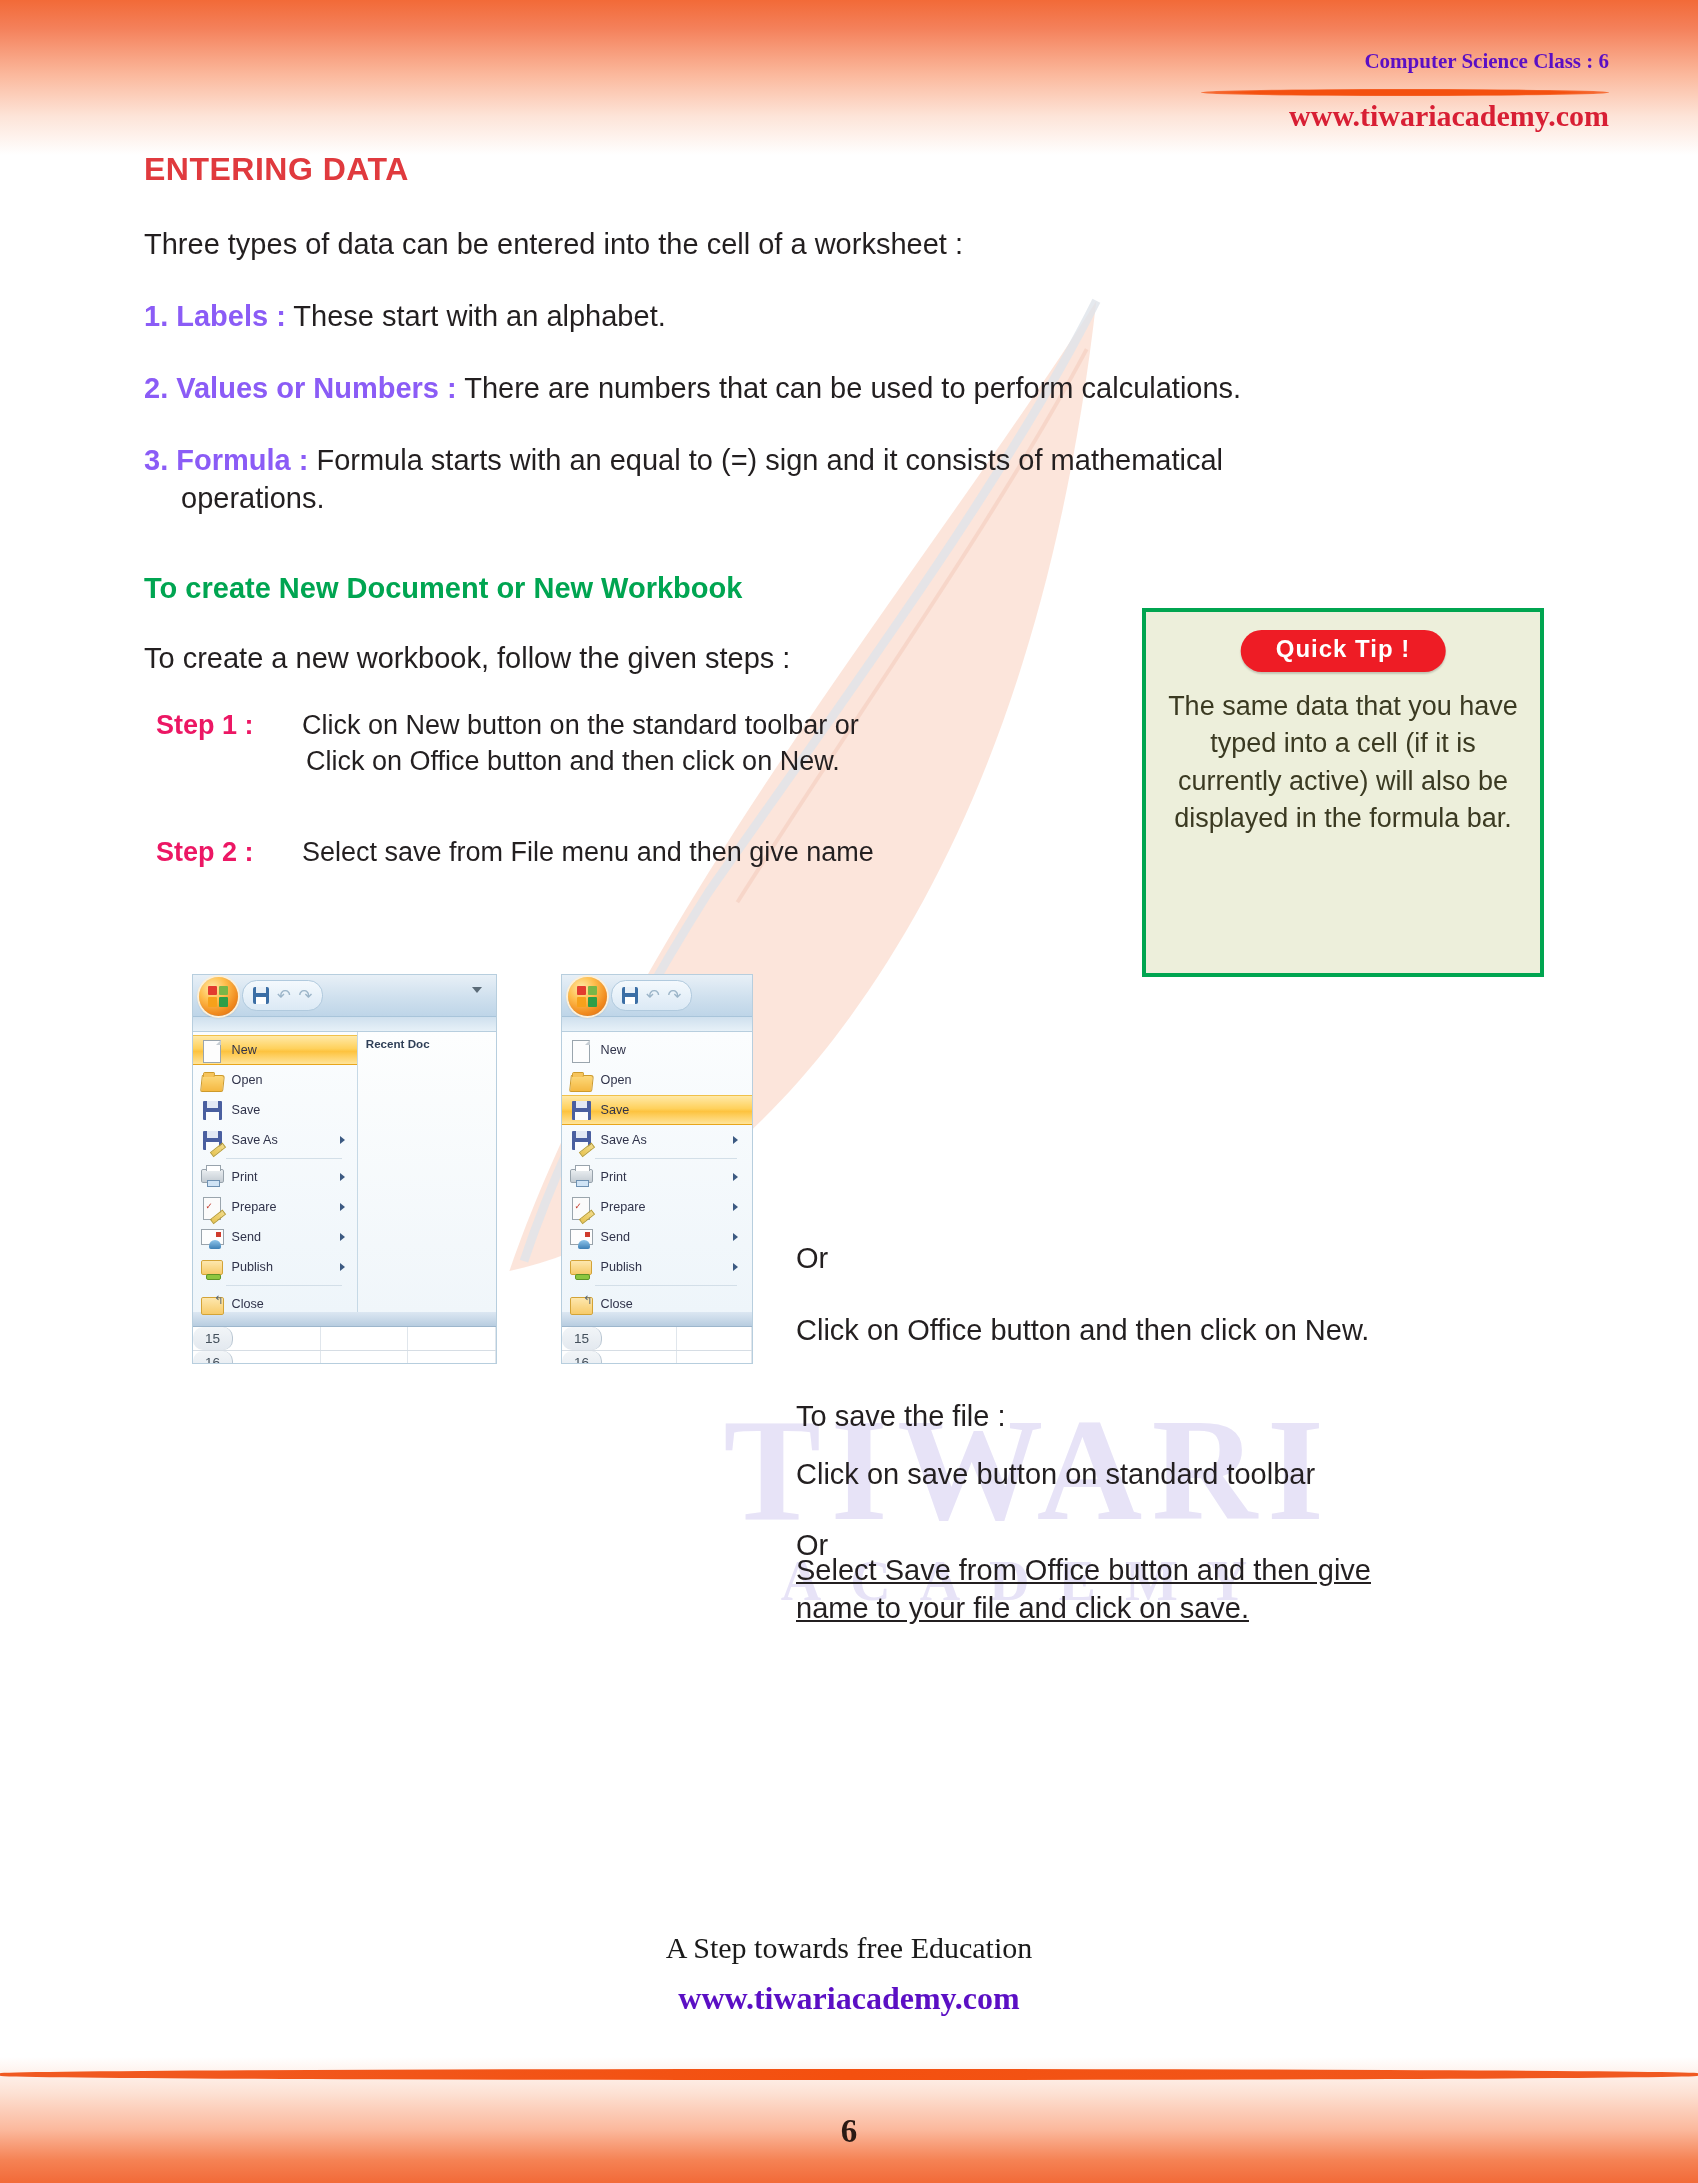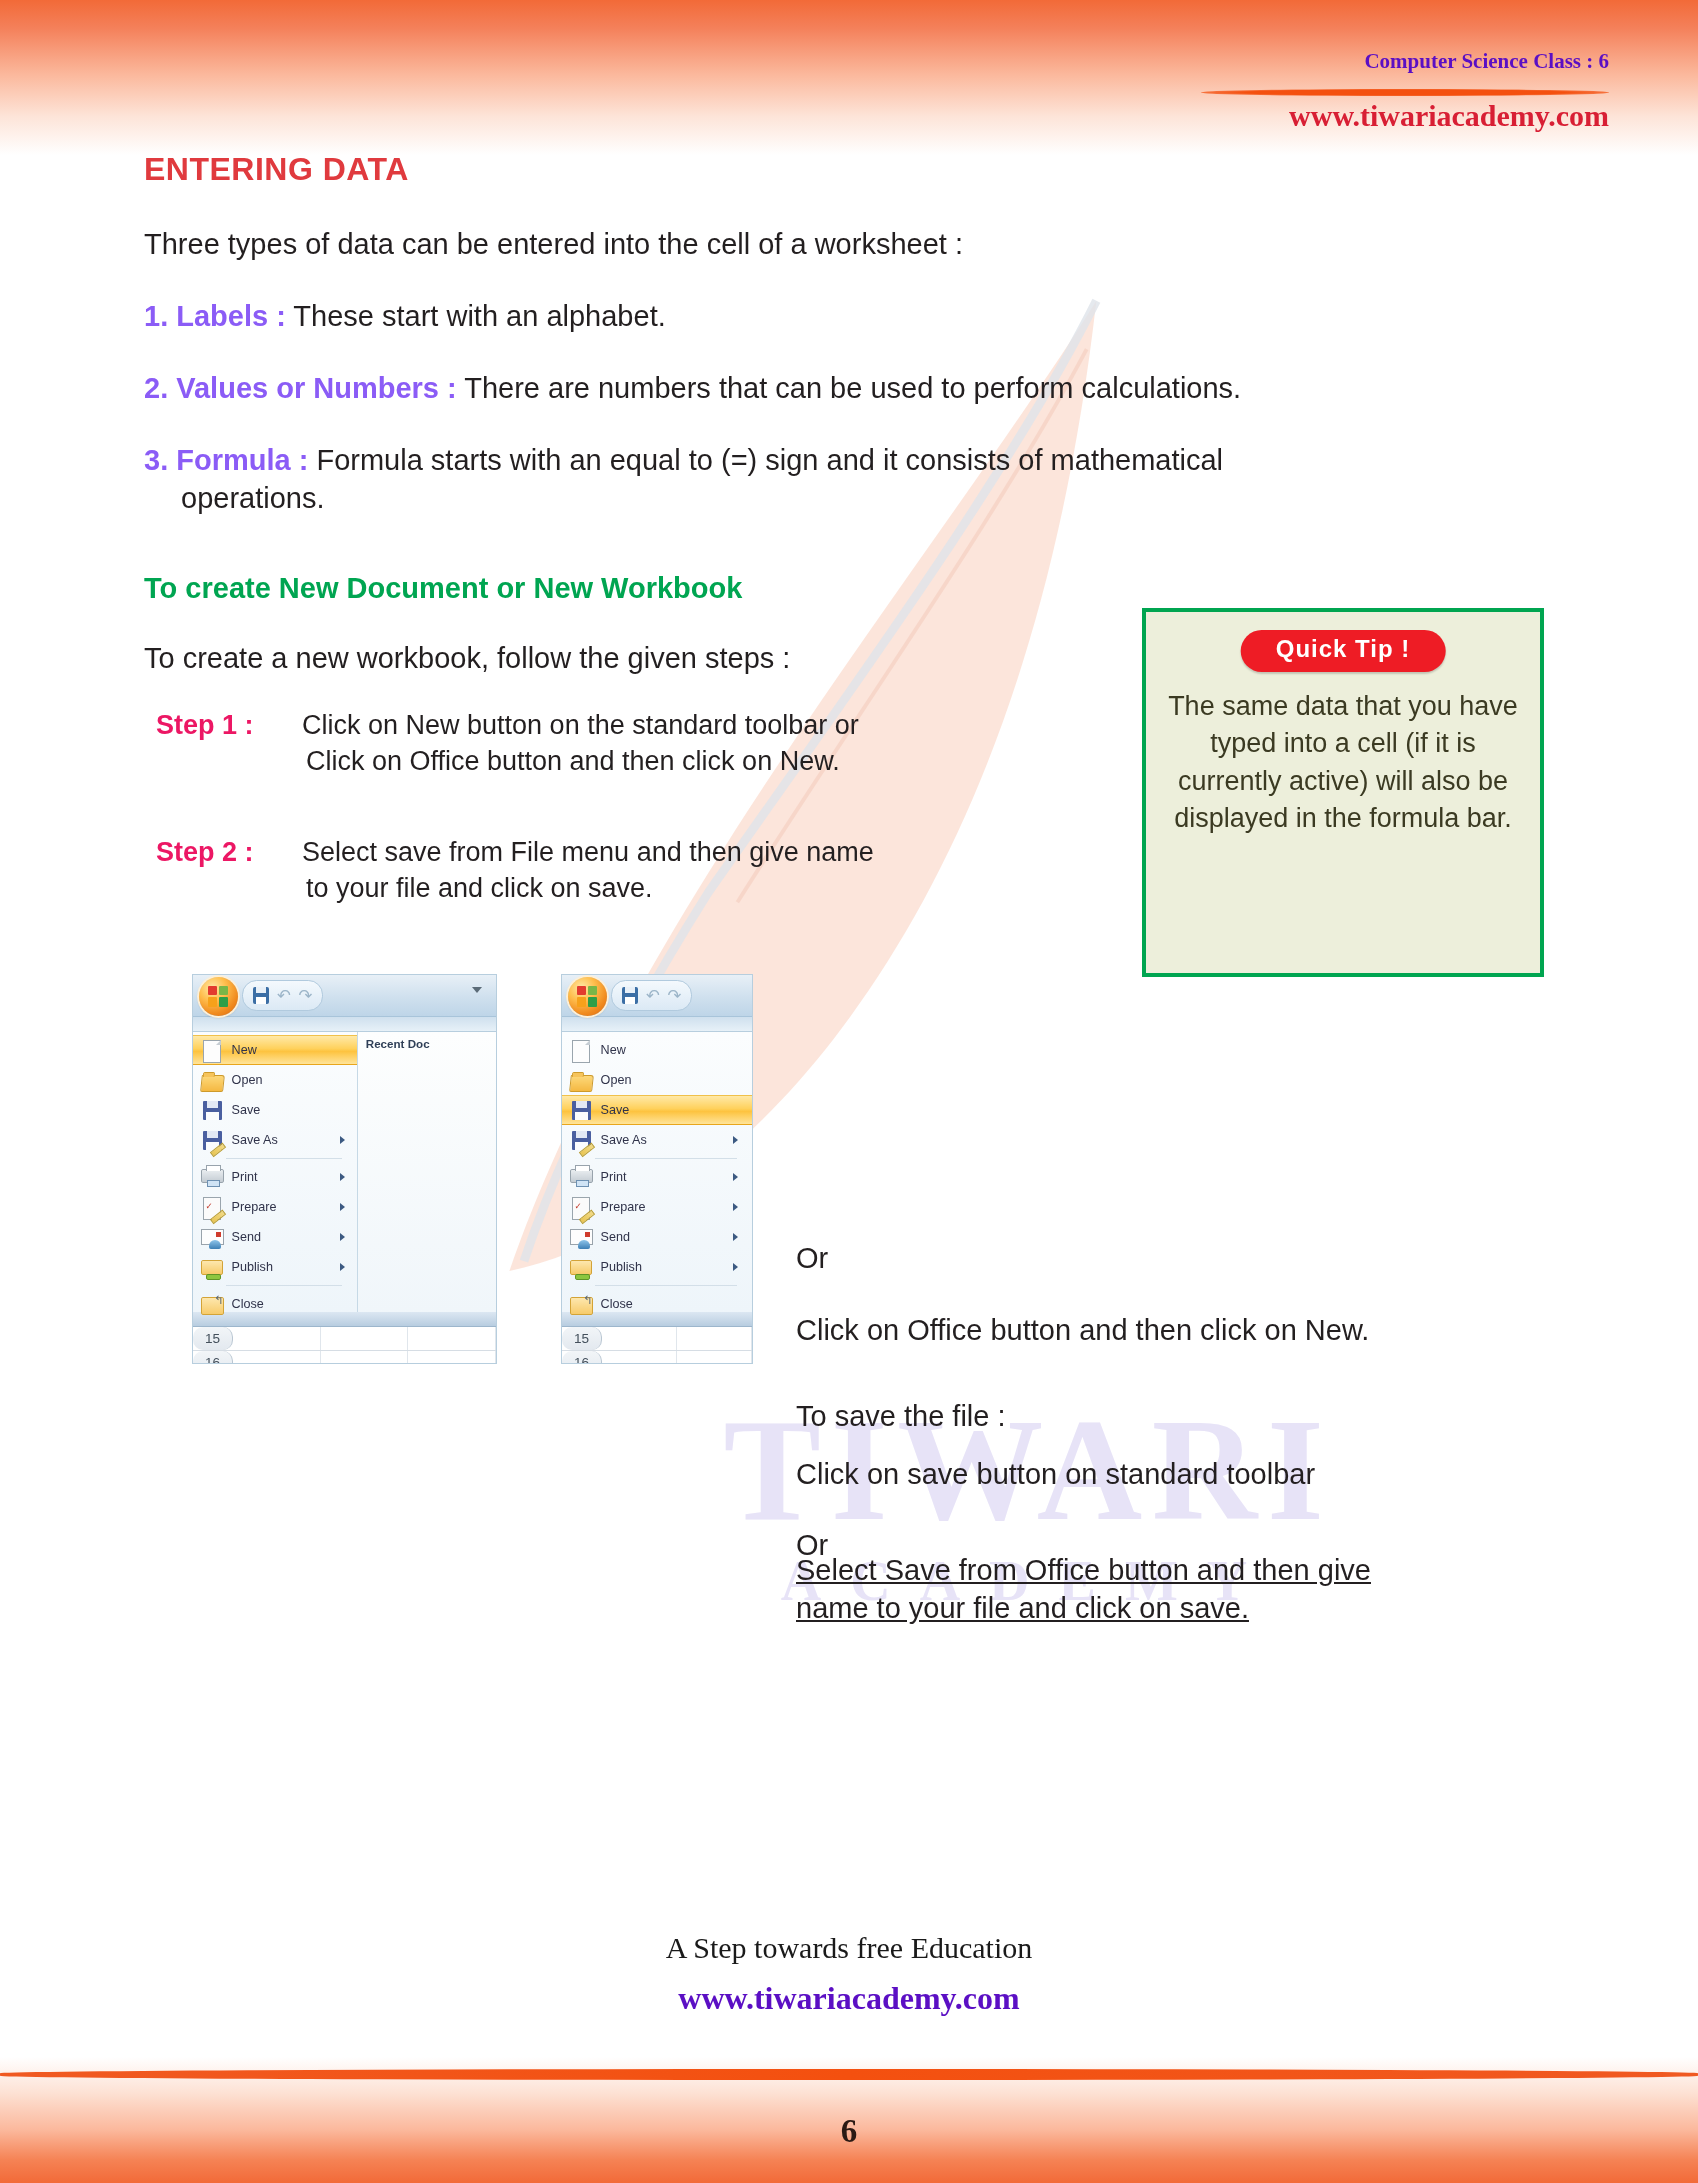--- a/index.html
+++ b/index.html
@@ -555,21 +555,21 @@
 
     <div class="para p-greenhd">To create New Document or New Workbook</div>
 
     <div class="para p-steps">To create a new workbook, follow the given steps :</div>
 
     <div class="step-row step1">
       <span class="tag">Step 1 :</span><span class="body"><span>Click on New button on the standard toolbar or</span><span class="l2">Click on Office button and then click on New.</span></span>
     </div>
 
     <div class="step-row step2">
-      <span class="tag">Step 2 :</span><span class="body"><span>Select save from File menu and then give name</span><span class="l2">to your file and click on save.</span></span>
+      <span class="tag">Step 2 :</span><span class="body"><span>Select save from File menu and then give name</span></span>
     </div>
 
     <div class="tipbox">
       <div class="tip-pill">Quick Tip !</div>
       <div class="tip-text">The same data that you have typed into a cell (if it is currently active) will also be displayed in the formula bar.</div>
     </div>
 
     <div class="rt rt-or1">Or</div>
     <div class="rt rt-new">Click on Office button and then click on New.</div>
     <div class="rt rt-tosave">To save the file :</div>

